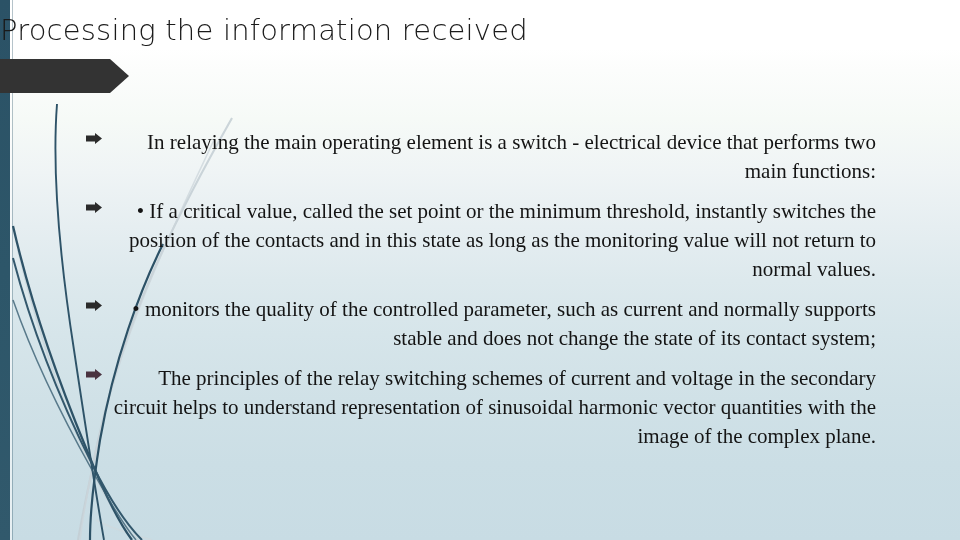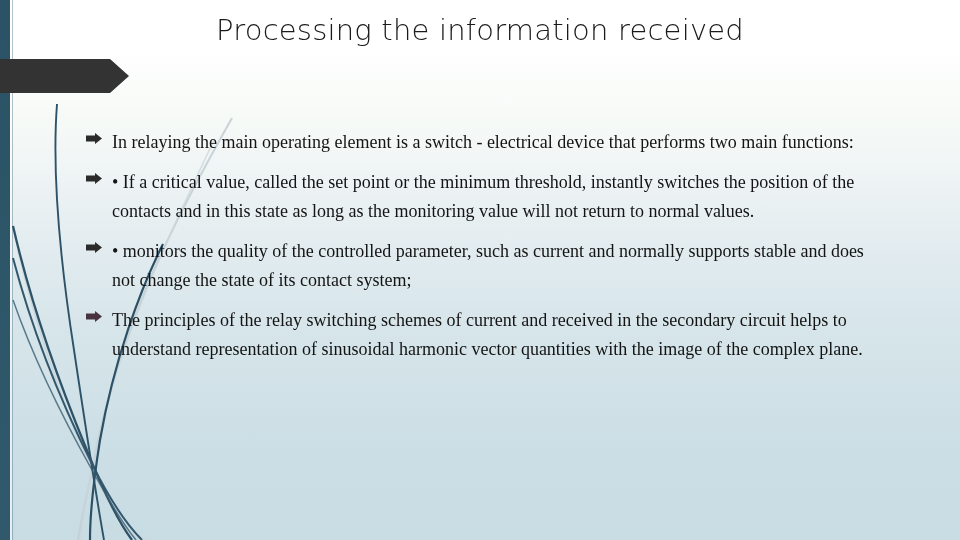--- a/index.html
+++ b/index.html
@@ -74,21 +74,21 @@
     height: 540px;
     pointer-events: none;
   }
 
   
   .title {
     position: absolute;
     left: 0;
     top: 13px;
     width: 960px;
-    text-align: center;
+    text-align: left;
     font-family: "DejaVu Sans", "Liberation Sans", sans-serif;
     font-weight: 300;
     font-size: 29px;
     letter-spacing: 0.2px;
     color: #1a1a1a;
     white-space: nowrap;
   }
 
   
   .body {
@@ -109,24 +109,24 @@
     left: 0;
     top: 5px;
     width: 16px;
     height: 11px;
   }
 
   .bullet-text {
     display: block;
     padding-left: 26px;
     font-family: "Liberation Serif", "DejaVu Serif", serif;
-    font-size: 18px;
+    font-size: 21px;
     line-height: 29px;
     color: #141414;
-    text-align: left;
+    text-align: right;
   }
 </style>
 </head>
 <body>
 
 <div id="slide">
 
   <div class="left-bar"></div>
   <div class="left-bar-hairline"></div>
   <div class="left-bar-hairline2"></div>
@@ -171,17 +171,17 @@
       <svg class="bullet-marker" viewBox="0 0 16 11">
         <path d="M 0 2.4 L 9 2.4 L 9 0 L 16 5.5 L 9 11 L 9 8.6 L 0 8.6 Z" fill="#2b2b2b"></path>
       </svg>
       <span class="bullet-text">• monitors the quality of the controlled parameter, such as current and normally supports stable and does not change the state of its contact system;</span>
     </div>
 
     <div class="bullet-row">
       <svg class="bullet-marker" viewBox="0 0 16 11">
         <path d="M 0 2.4 L 9 2.4 L 9 0 L 16 5.5 L 9 11 L 9 8.6 L 0 8.6 Z" fill="#4a3340"></path>
       </svg>
-      <span class="bullet-text">The principles of the relay switching schemes of current and received in the secondary circuit helps to understand representation of sinusoidal harmonic vector quantities with the image of the complex plane.</span>
+      <span class="bullet-text">The principles of the relay switching schemes of current and voltage in the secondary circuit helps to understand representation of sinusoidal harmonic vector quantities with the image of the complex plane.</span>
     </div>
 
   </div>
 </div>
 
 </body></html>

